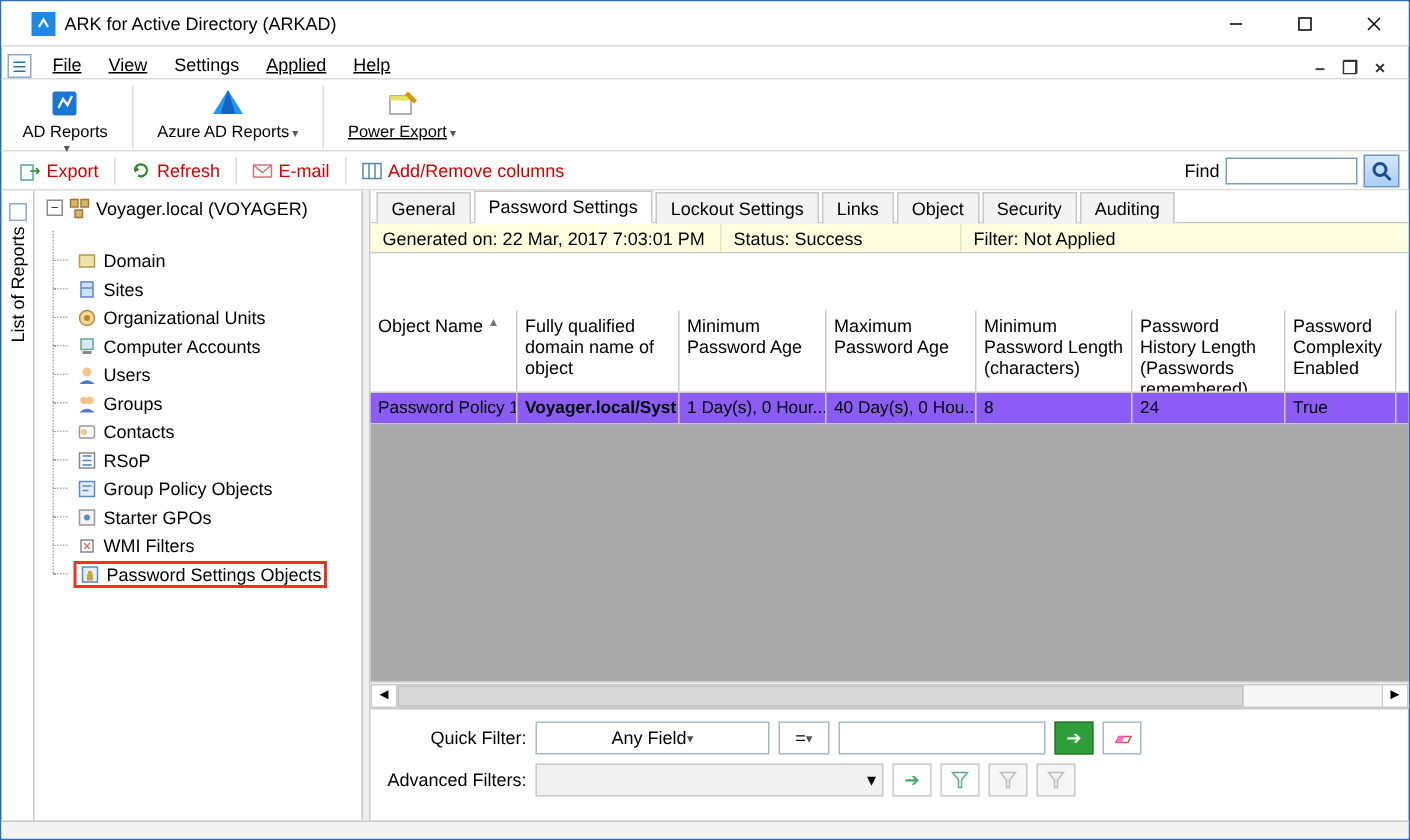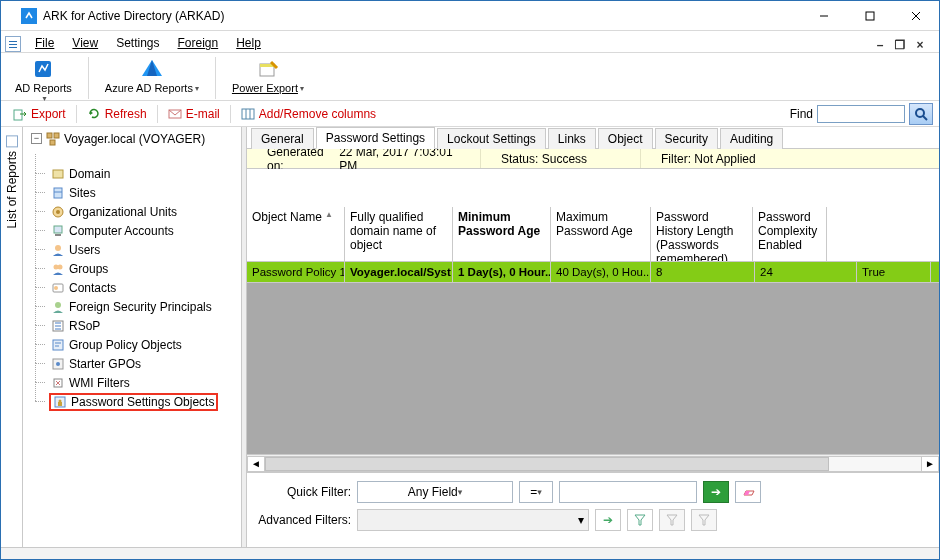--- a/index.html
+++ b/index.html
@@ -45,33 +45,33 @@
   .tree-label { white-space:nowrap; }
   .tree-children .tree-node { position:relative; }
   .tree-children .tree-node::before{content:"";position:absolute;left:-12px;top:9px;width:10px;border-top:1px dotted #aaa;}
   .tree-children .tree-node::after{content:"";position:absolute;left:-12px;top:-10px;height:19px;border-left:1px dotted #aaa;}
   .selected-box { border:2px solid #e32; padding:0 2px; margin-left:-2px;}
   .content-pane { flex:1; display:flex; flex-direction:column; min-width:0; }
   .tabs-row { height:22px; display:flex; align-items:flex-end; padding-left:4px; gap:0; border-bottom:1px solid #c9c9c9; background:#fff;}
   .tab { padding:3px 9px; border:1px solid #c9c9c9; border-bottom:none; background:#f3f3f3; margin-right:2px; position:relative; top:1px;}
   .tab.active { background:#fff; border-bottom:1px solid #fff; }
   .info-row { height:20px; background:#ffffdf; border-bottom:1px solid #c9c9c9; display:flex; align-items:center; font-size:11.5px;}
-  .info-cell { padding:0 20px; border-right:1px solid #e5e5c5; height:100%; display:flex; align-items:center;}
+  .info-cell { padding:0 8px; border-right:1px solid #e5e5c5; height:100%; display:flex; align-items:center;}
   .info-cell.gen{width:234px;}
   .info-cell.stat{width:160px;}
   .grid-wrapper { flex:1; display:flex; flex-direction:column; min-height:0; border-bottom:1px solid #c9c9c9;}
   .grid-head, .grid-row { display:flex; }
   .grid-head { background:#fff; border-bottom:1px solid #c9c9c9;}
   .gh, .gc { border-right:1px solid #c9c9c9; padding:3px 5px; font-size:11.5px; overflow:hidden; text-overflow:ellipsis;}
   .gh { display:flex; align-items:flex-start; height:54px;margin-top:38px;}
   .gh .sort{font-size:8px;margin-left:3px;color:#777;}
   .gc { white-space:nowrap; height:20px; display:flex; align-items:center;}
-  .c0{width:98px;} .c1{width:108px;} .c2{width:98px;font-weight:bold;} .c3{width:100px;} .c4{width:104px;} .c5{width:102px;} .c6{width:74px;}
+  .c0{width:98px;} .c1{width:108px;} .c2{width:98px;} .c3{width:100px;} .c4{width:104px;} .c5{width:102px;} .c6{width:74px;}
   .grid-body { flex:1; background:#a9a9a9; overflow:hidden; position:relative;}
-  .grid-row { background:#84cc16; border-bottom:1px solid #c9c9c9;}
+  .grid-row { background:#8b5cf6; border-bottom:1px solid #c9c9c9;}
   .hscroll { height:18px; background:#f0f0f0; border-top:1px solid #c9c9c9; display:flex; align-items:center;}
   .hscroll .arrow{width:18px;height:16px;border:1px solid #c9c9c9;background:#fff;display:flex;align-items:center;justify-content:center;font-size:10px;}
   .hscroll .track{flex:1;height:16px;border:1px solid #c9c9c9;border-left:none;border-right:none;background:#f7f7f7;position:relative;margin:0;}
   .hscroll .thumb{position:absolute;left:0;top:0;bottom:0;width:86%;background:#d9d9d9;border:1px solid #bfbfbf;}
   .filters { padding:8px 10px 10px 10px; }
   .frow { display:flex; align-items:center; gap:6px; margin-bottom:6px;}
   .frow label { width:94px; text-align:right; }
   .sel { height:22px; border:1px solid #aab7c4; background:#fff; padding:0 4px; display:flex; align-items:center; justify-content:center;}
   .sel .car{font-size:9px;color:#555;}
   .sel.qf{width:156px;} .sel.op{width:34px;} .txt{width:138px;height:22px;border:1px solid #aab7c4;}
@@ -116,21 +116,21 @@
     </div>
   </div>
 
   <div class="menubar">
     <div class="mic">
         <span></span>
       </div>
     <div class="menuitem"><u>File</u></div>
     <div class="menuitem"><u>View</u></div>
     <div class="menuitem"><span>Settings</span></div>
-    <div class="menuitem"><u>Foreign</u></div>
+    <div class="menuitem"><u>Applied</u></div>
     <div class="menuitem"><u>Help</u></div>
     <div class="mdi-btns">
       <span>–</span>
       <span>❐</span>
       <span>×</span>
     </div>
   </div>
 
   <div class="ribbon">
     <div class="rbtn">
@@ -308,29 +308,20 @@
                 <svg width="14" height="14">
                   <rect x="2" y="3" width="10" height="8" rx="1" fill="#fff" stroke="#999"></rect>
                   <circle cx="5" cy="7" r="2" fill="#f5c48a"></circle>
                 </svg>
               </div>
               <div class="tree-label">Contacts</div>
             </div>
             <div class="tree-node">
               <div class="tree-icon">
                 <svg width="14" height="14">
-                  <circle cx="7" cy="5" r="3" fill="#a9d18e"></circle>
-                  <path d="M2 13 Q7 8 12 13" fill="#6a9"></path>
-                </svg>
-              </div>
-              <div class="tree-label">Foreign Security Principals</div>
-            </div>
-            <div class="tree-node">
-              <div class="tree-icon">
-                <svg width="14" height="14">
                   <rect x="2" y="2" width="10" height="10" fill="#fff" stroke="#888"></rect>
                   <path d="M4 4 L10 4 M4 7 L10 7 M4 10 L10 10" stroke="#4a7fc4"></path>
                 </svg>
               </div>
               <div class="tree-label">RSoP</div>
             </div>
             <div class="tree-node">
               <div class="tree-icon">
                 <svg width="14" height="14">
                   <rect x="2" y="2" width="10" height="10" fill="#e6eef8" stroke="#5a8ac9"></rect>
@@ -406,20 +397,23 @@
               <span class="sort">▲</span>
             </div>
             <div class="gh c1">
               <span>Fully qualified domain name of object</span>
             </div>
             <div class="gh c2">
               <span>Minimum Password Age</span>
             </div>
             <div class="gh c3">
               <span>Maximum Password Age</span>
+            </div>
+            <div class="gh c4">
+              <span>Minimum Password Length (characters)</span>
             </div>
             <div class="gh c5">
               <span>Password History Length (Passwords remembered)</span>
             </div>
             <div class="gh c6">
               <span>Password Complexity Enabled</span>
             </div>
           </div>
         <div class="grid-body">
           <div id="grid-rows">

